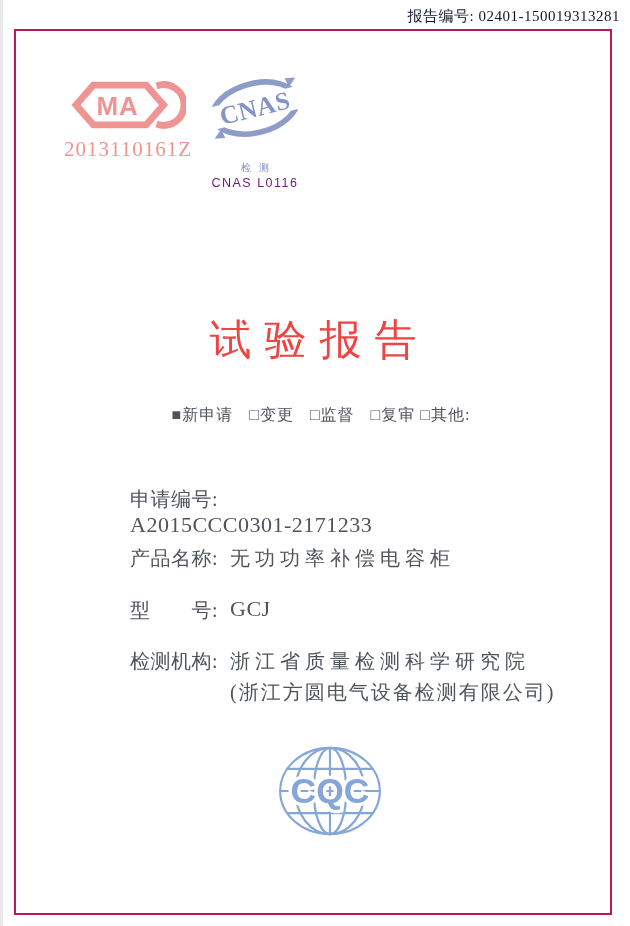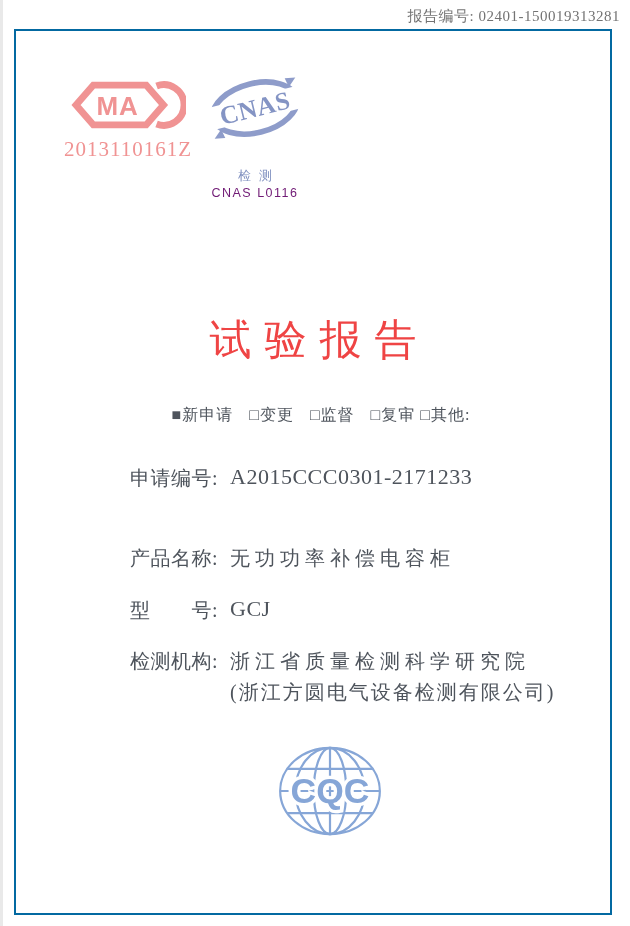--- a/index.html
+++ b/index.html
@@ -11,37 +11,37 @@
     position:relative;
     overflow:hidden;
   }
   .page { position:absolute; inset:0; background:#ffffff; }
   
   .page::before{
     content:""; position:absolute; left:0; top:0; bottom:0; width:3px;
     background:#e9e9e9; }
   .report-no{
     position:absolute; top:7px; right:10px;
-    font-size:15px; letter-spacing:0.5px; color:#737373;
+    font-size:15px; letter-spacing:0.5px; color:#0f172a;
     font-family:"Liberation Serif","DejaVu Serif",serif;
   }
   .doc-border{
     position:absolute; left:14px; top:29px; width:598px; height:886px;
-    border:2px solid #0369a1; background:#fff;
+    border:2px solid #be185d; background:#fff;
   }
   
   .cma-block{ position:absolute; left:46px; top:46px; width:132px; text-align:center; }
   .cma-block svg{ display:block; margin:0 auto; }
   .cma-number{
     margin-top:4px; font-size:21px; letter-spacing:1px; color:#f09393;
     font-family:"Liberation Serif","DejaVu Serif",serif;
   }
   
   .cnas-block{ position:absolute; left:188px; top:42px; width:102px; text-align:center; }
-  .cnas-sub{ margin-top:16px; font-size:13px; letter-spacing:8px; padding-left:8px;
+  .cnas-sub{ margin-top:10px; font-size:10px; letter-spacing:8px; padding-left:8px;
     color:#8191c0; font-family:Liberation Sans, sans-serif; }
   .cnas-code{ margin-top:1px; font-size:12.5px; letter-spacing:1.5px; color:#701a75;
     font-family:"Liberation Sans","DejaVu Sans",sans-serif; }
   
   .title-main{
     position:absolute; left:0; right:0; top:186px; text-align:center;
     font-size:42px; letter-spacing:6px; color:#4e545c; white-space:nowrap;
   }
   .title-sub{
     position:absolute; left:0; right:0; top:281px; text-align:center;
@@ -101,21 +101,21 @@
     <div class="title-sub">试验报告</div>
 
     <div class="cbx-row">
       <span class="cbx">■新申请</span>
       <span class="cbx">□变更</span>
       <span class="cbx">□监督</span>
       <span class="cbx">□复审</span>
       <span class="cbx no-gap">□其他:</span>
     </div>
 
-    <div class="frow" style="top:434px;">
+    <div class="frow" style="top:455px;flex-direction:column;">
       <span class="flabel">申请编号:</span>
       <span class="fvalue-latin">A2015CCC0301-2171233</span>
     </div>
 
     <div class="frow" style="top:514px;">
       <span class="flabel">产品名称:</span>
       <span class="fvalue-cn">无功功率补偿电容柜</span>
     </div>
 
     <div class="frow" style="top:566px;">

